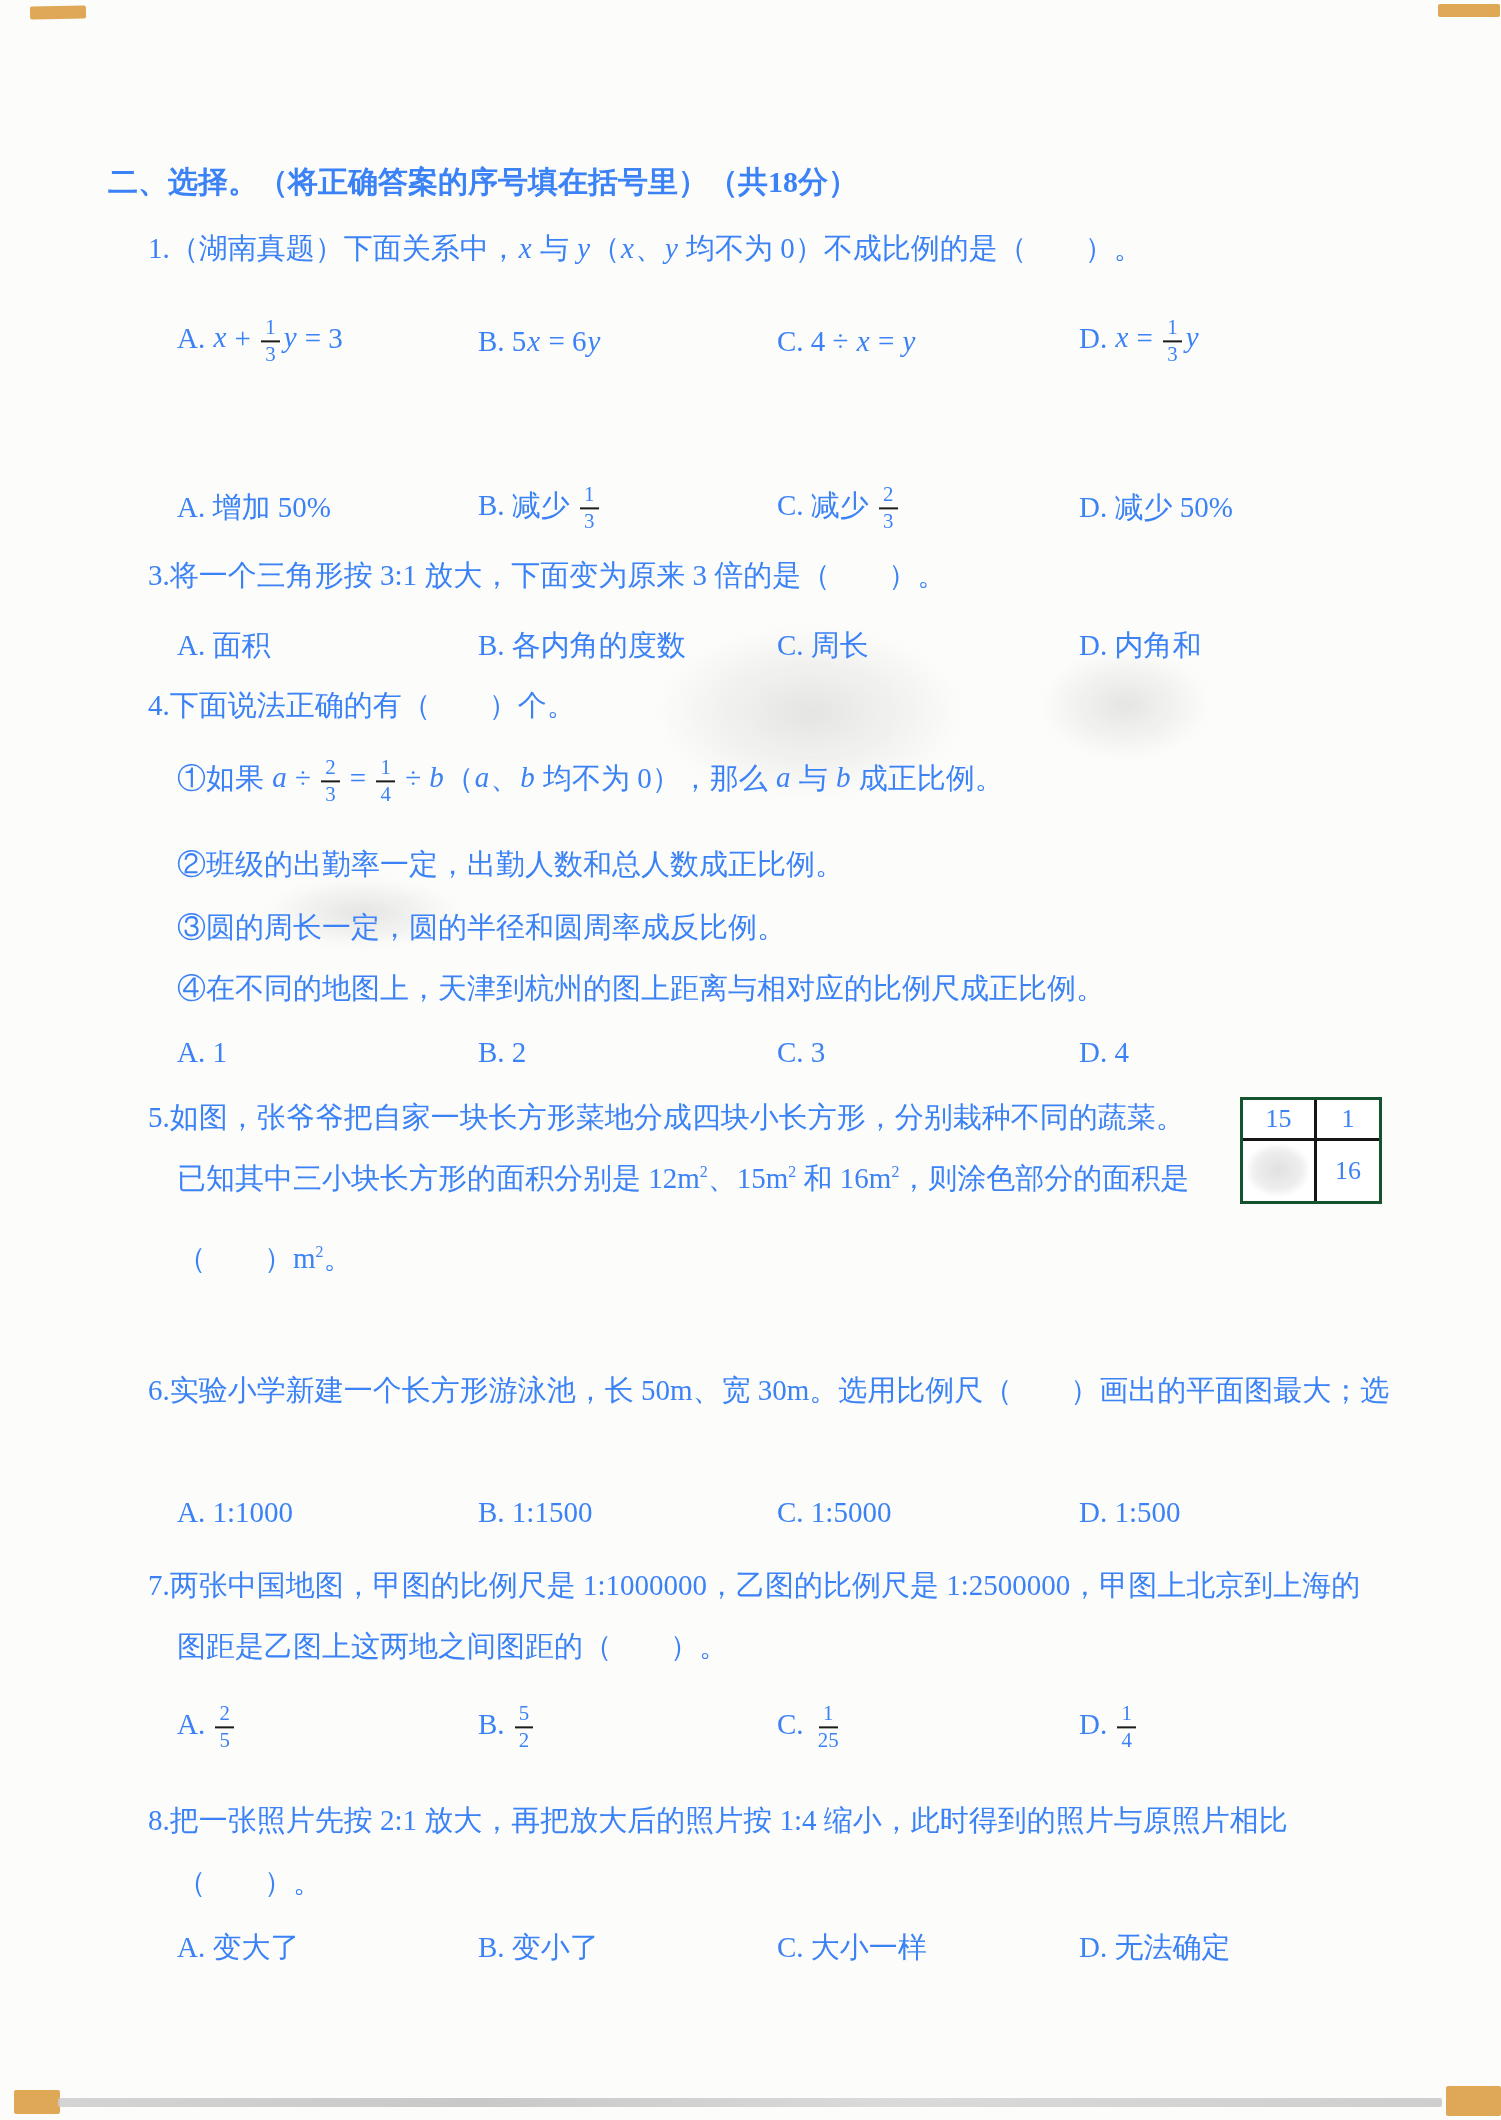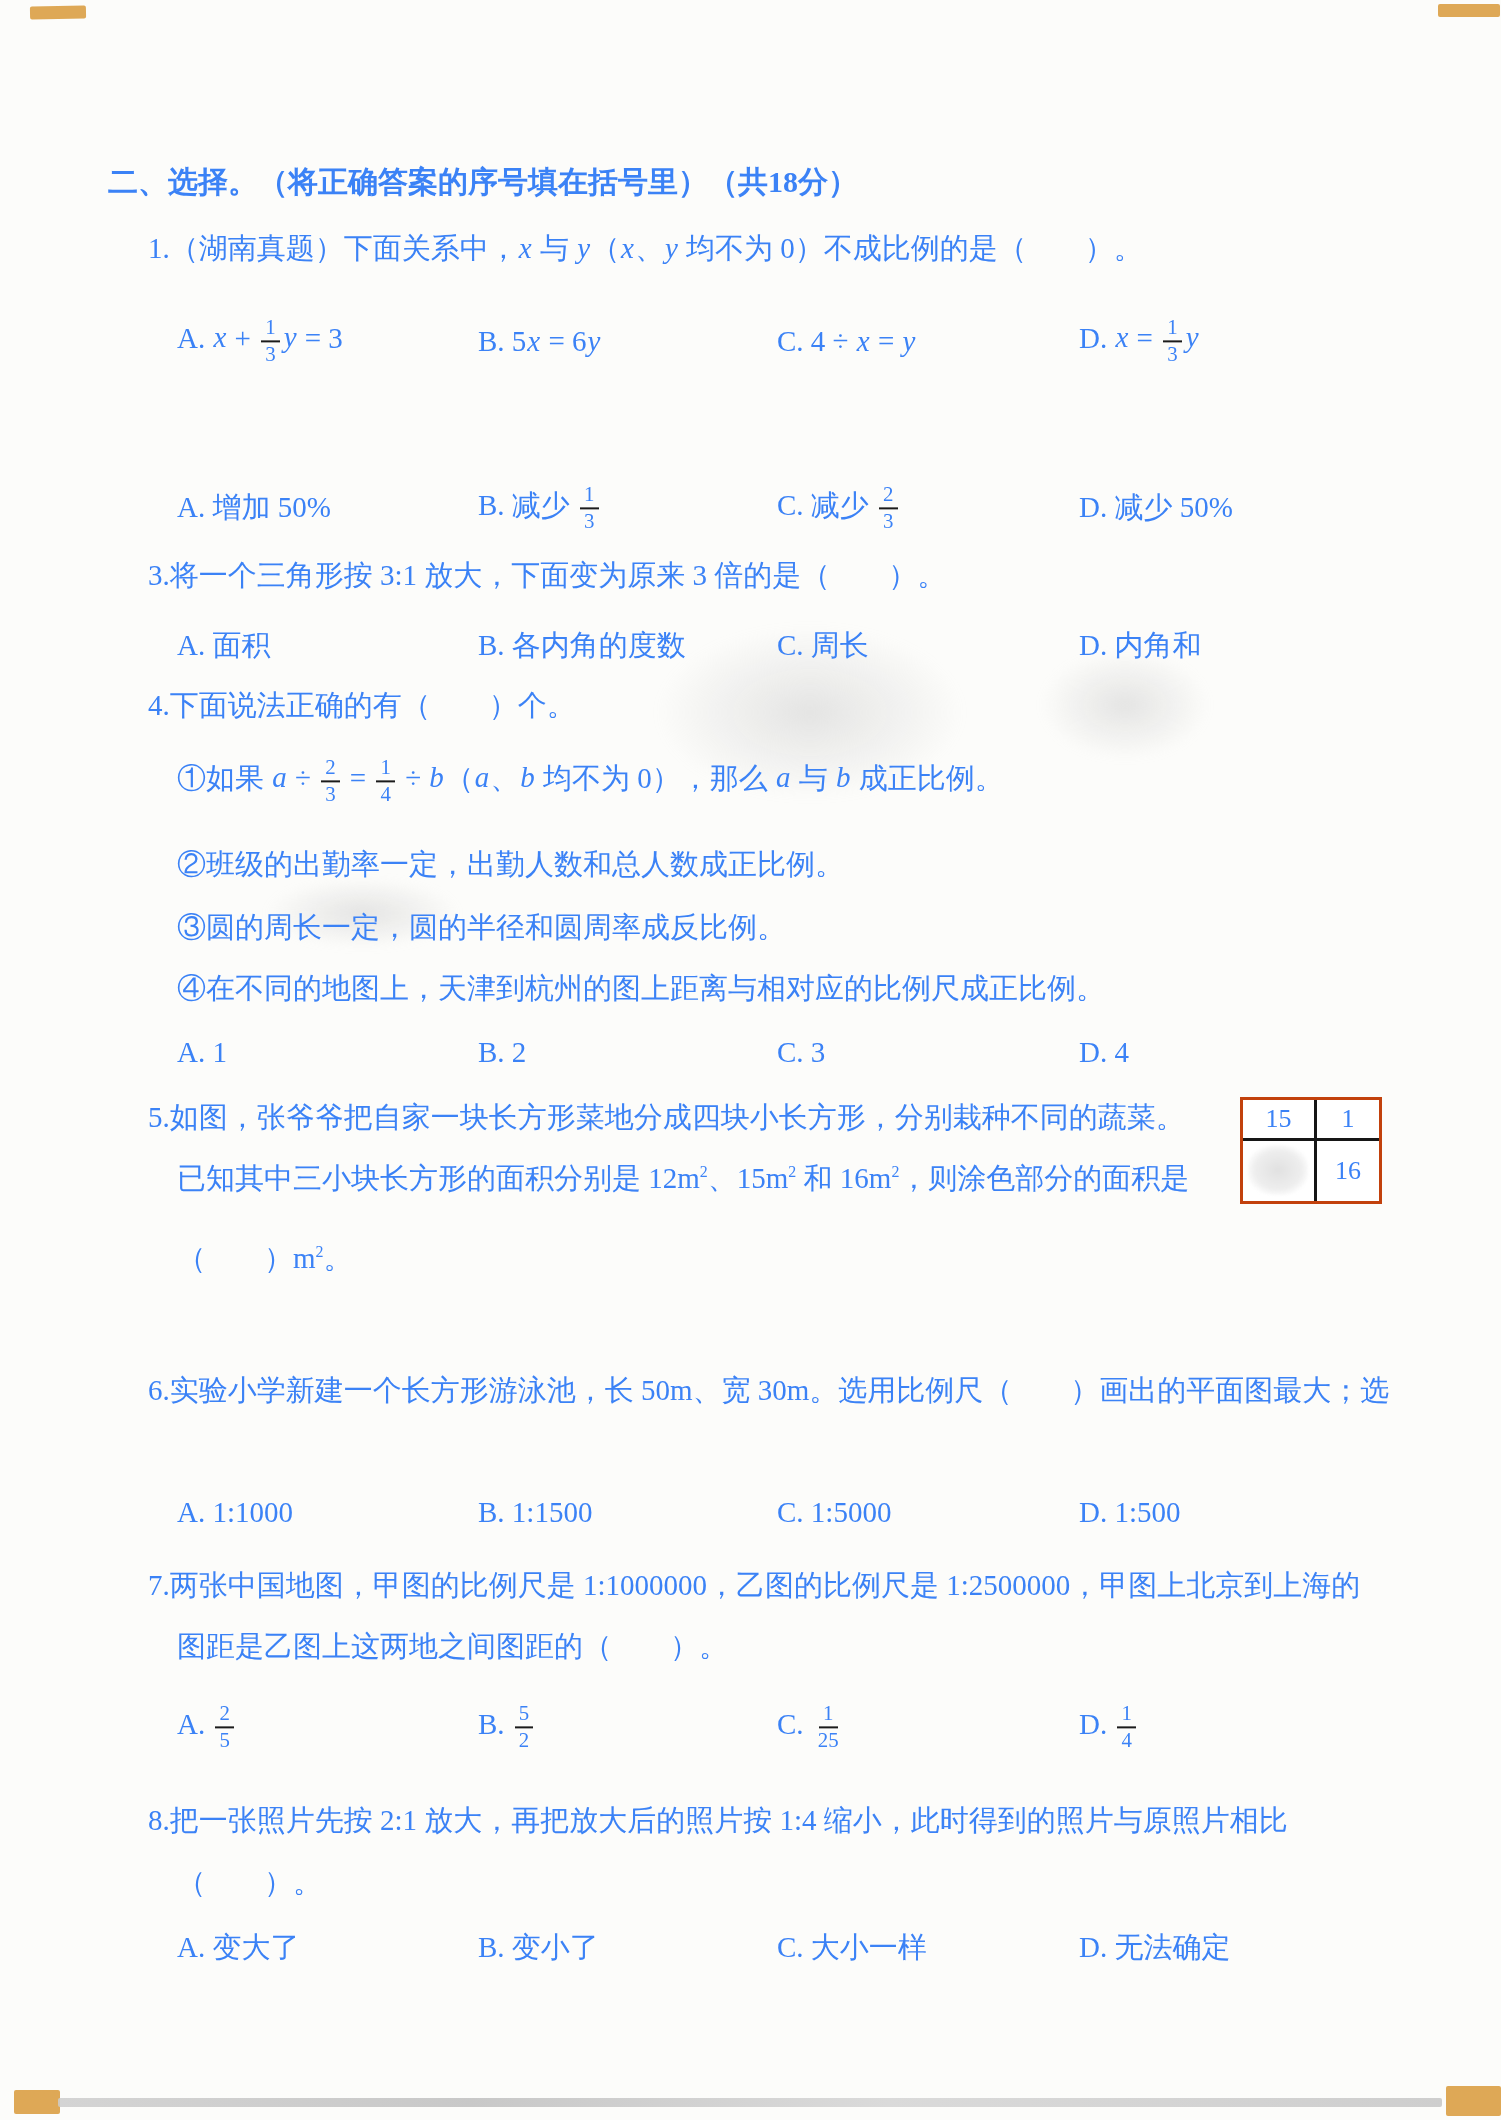--- a/index.html
+++ b/index.html
@@ -21,21 +21,21 @@
   .mi{font-style:italic;padding:0 1px;}
   sup{font-size:0.55em;vertical-align:super;line-height:0;}
   .frac{
     display:inline-flex;flex-direction:column;align-items:center;
     vertical-align:middle;font-size:0.72em;line-height:1.18;
     margin:0 3px;text-align:center;
   }
   .frac .num{border-bottom:2px solid #1b1b1b;padding:0 4px;}
   .frac .den{padding:0 4px;}
   
-  .figure{position:absolute;left:1240px;top:1097px;width:136px;height:101px;border:3px solid #c2410c;background:#fff;}
+  .figure{position:absolute;left:1240px;top:1097px;width:136px;height:101px;border:3px solid #14532d;background:#fff;}
   .fig-v{position:absolute;left:71px;top:0;width:3px;height:100%;background:#161616;}
   .fig-h{position:absolute;left:0;top:38px;width:100%;height:3px;background:#161616;}
   .cell{position:absolute;display:flex;align-items:center;justify-content:center;font-size:26px;}
   .cell-tl{left:0;top:0;width:71px;height:38px;}
   .cell-tr{left:74px;top:0;width:62px;height:38px;}
   .cell-bl{left:0;top:41px;width:71px;height:60px;}
   .cell-br{left:74px;top:41px;width:62px;height:60px;}
   .fig-smudge{
     position:absolute;left:5px;top:4px;width:60px;height:50px;
     background:radial-gradient(ellipse at 50% 50%, #e1e1e1 0%, #eeeeee 55%, rgba(255,255,255,0) 78%);

